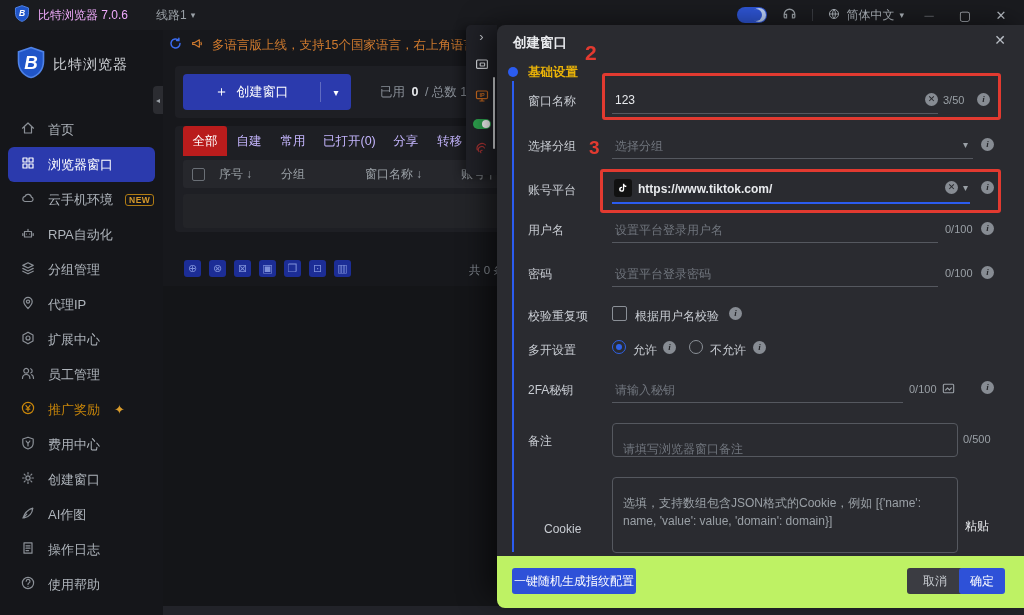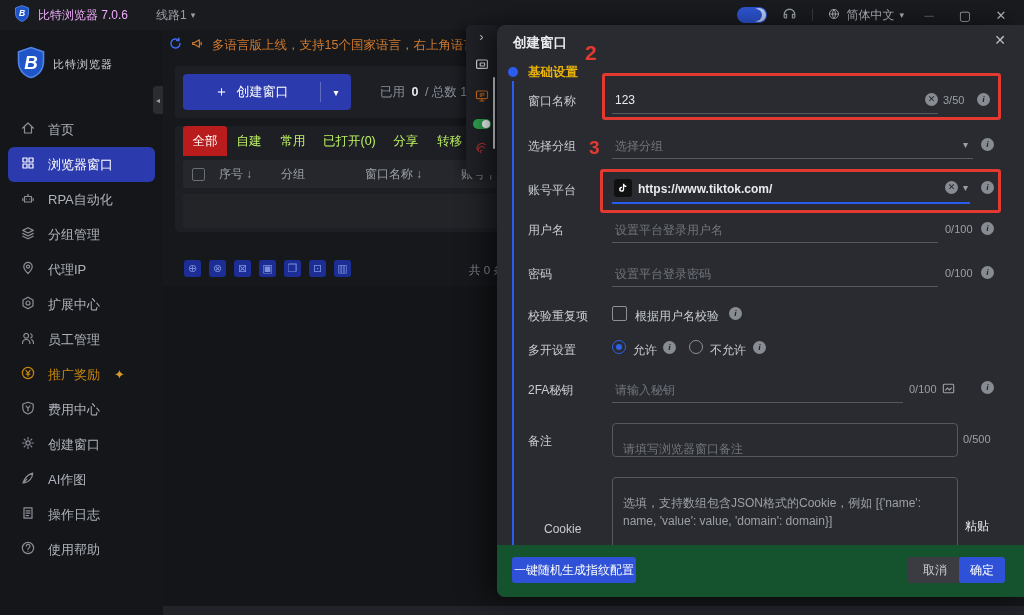--- a/index.html
+++ b/index.html
@@ -17,42 +17,42 @@
   .moon-toggle .knob { position:absolute; right:1px; top:1px; width:14px; height:14px; border-radius:50%; background:#bcd0f7; }
   .moon-toggle .knob:after { content:""; position:absolute; left:-2px; top:1px; width:12px; height:12px; border-radius:50%; background:#2e55d4; }
   .tb-divider { width:1px; height:12px; background:#3a3c42; }
   .lang { display:flex; align-items:center; gap:5px; color:#aeb4bb; font-size:12px; cursor:pointer; }
   .winctl { color:#b9bec5; font-size:13px; width:22px; text-align:center; cursor:pointer; }
   .winctl.min { opacity:.45; }
 
   
   .sidebar { left:0; top:30px; width:163px; height:585px; background:#15161a; }
   .brand { position:absolute; left:16px; top:16px; display:flex; align-items:center; gap:7px; }
-  .brand-text { color:#cdd0d4; font-size:11px; letter-spacing:1px; }
+  .brand-text { color:#cdd0d4; font-size:14px; letter-spacing:1px; }
   .collapse-tab { position:absolute; left:153px; top:56px; width:10px; height:28px; background:#2b2c31; border-radius:4px 0 0 4px; color:#9aa0a6; font-size:8px; display:flex; align-items:center; justify-content:center; cursor:pointer; }
   .nav { position:absolute; left:0; top:82px; width:163px; }
   .nav-item { position:relative; height:35px; margin:0 8px; display:flex; align-items:center; gap:12px; padding-left:12px; border-radius:6px; color:#aeb4bb; font-size:13px; cursor:pointer; }
   .nav-item.active { background:#2b3aad; color:#ffffff; }
   .nav-item.accent { color:#c8860a; }
   .nav-item svg { flex:0 0 auto; }
   .badge-new { font-size:8.5px; color:#d79a2b; border:1px solid #b07c14; border-radius:3px; padding:0px 3px; font-weight:bold; letter-spacing:.5px; }
   .sparkle { color:#d79a2b; font-size:13px; margin-left:2px; }
 
   
   .announce { left:168px; top:30px; width:300px; height:30px; display:flex; align-items:center; gap:7px; overflow:hidden; white-space:nowrap; }
   .announce-text { color:#cf7a2e; font-size:12.5px; }
   .card { background:#1e1f24; border-radius:4px; }
   .create-btn { left:183px; top:74px; width:168px; height:36px; background:#2b3aad; border-radius:4px; display:flex; align-items:center; color:#fff; cursor:pointer; }
   .create-main { flex:1; display:flex; align-items:center; justify-content:center; gap:8px; font-size:13px; }
   .create-sep { width:1px; height:20px; background:rgba(255,255,255,.25); }
   .create-caret { width:30px; text-align:center; font-size:10px; }
   .stats { left:380px; top:74px; height:36px; display:flex; align-items:center; gap:28px; font-size:12.5px; color:#8a9098; }
   .stats b { color:#e8eaed; font-weight:bold; margin:0 3px; }
   .tabs { left:183px; top:126px; height:30px; display:flex; }
-  .tab { min-width:44px; padding:0 8px; height:30px; display:flex; align-items:center; justify-content:center; font-size:12.5px; color:#bef264; cursor:pointer; }
+  .tab { min-width:44px; padding:0 8px; height:30px; display:flex; align-items:center; justify-content:center; font-size:12.5px; color:#c4b5fd; cursor:pointer; }
   .tab.active { background:#b91c1c; color:#fff; border-radius:3px 3px 0 0; }
   .thead { left:183px; top:160px; width:825px; height:28px; background:#26272c; border-radius:3px; display:flex; align-items:center; color:#9aa0a6; font-size:12px; }
   .thead .cb { width:13px; height:13px; border:1px solid #6a6f76; border-radius:2px; margin:0 14px 0 9px; }
   .thead .col { display:flex; align-items:center; gap:3px; }
   .empty-strip { left:183px; top:194px; width:825px; height:34px; background:#232428; border-radius:3px; }
   .darker-zone { left:163px; top:286px; width:861px; height:320px; background:#141518; }
   .actions { left:184px; top:260px; display:flex; gap:8px; }
   .act-btn { width:17px; height:17px; border-radius:3px; background:#1c2d96; color:#7e90da; font-size:11px; line-height:17px; text-align:center; cursor:pointer; }
   .total { left:469px; top:263px; color:#8a9098; font-size:11.5px; }
   .bottom-strip { left:163px; top:606px; width:861px; height:9px; background:#222329; }
@@ -83,21 +83,21 @@
   .circle-ic { position:absolute; width:13px; height:13px; border-radius:50%; background:#878c93; color:#26272b; font-size:9px; font-weight:bold; text-align:center; line-height:13px; cursor:pointer; }
   .circle-ic.info { font-style:italic; font-family:"Liberation Serif",serif; }
   .caret-down { position:absolute; color:#9aa0a6; font-size:10px; cursor:pointer; }
   .m-checkbox { position:absolute; width:15px; height:15px; border:1.3px solid #8b9097; border-radius:2px; background:transparent; cursor:pointer; }
   .radio { position:absolute; width:14px; height:14px; border-radius:50%; border:1.6px solid #8b9097; cursor:pointer; }
   .radio.sel { border-color:#2f62e8; }
   .radio.sel:after { content:""; position:absolute; left:2.7px; top:2.7px; width:6px; height:6px; border-radius:50%; background:#2f62e8; }
   .opt-label { position:absolute; color:#c8ccd2; font-size:12px; }
   .ta { position:absolute; border:1px solid #55585f; border-radius:4px; background:transparent; color:#9aa0a6; font-size:12px; padding:16px 10px; line-height:1.5; }
   .tiktok-chip { position:absolute; width:18px; height:18px; background:#111; border-radius:3px; display:flex; align-items:center; justify-content:center; }
-  .m-footer { position:absolute; left:0; top:520px; width:527px; height:52px; background:#14532d; border-radius:0 0 0 8px; }
+  .m-footer { position:absolute; left:0; top:531px; width:527px; height:52px; background:#bef264; border-radius:0 0 0 8px; }
   .btn { position:absolute; height:26px; border-radius:3px; font-size:12px; color:#fff; display:flex; align-items:center; justify-content:center; cursor:pointer; }
   .btn.blue { background:#2e51d8; }
   .btn.gray { background:#3b3c42; color:#c9cdd2; }
   .paste-btn { position:absolute; color:#e8eaed; font-size:12px; cursor:pointer; }
 </style>
 </head>
 <body>
 
 <div id="app">
 
@@ -158,20 +158,27 @@
           <span>首页</span>
         </div>
         <div class="nav-item active">
           <span style="color: rgb(255, 255, 255);"><svg width="16" height="16" viewBox="0 0 16 16" fill="none" stroke="currentColor" stroke-width="1.2" stroke-linecap="round" stroke-linejoin="round">
               <path d="M3 3 H7 V7 H3 Z M9 3 H13 V7 H9 Z M3 9 H7 V13 H3 Z M9 9 H13 V13 H9 Z"></path>
             </svg></span>
           <span>浏览器窗口</span>
         </div>
         <div class="nav-item">
           <span style="color: rgb(139, 144, 151);"><svg width="16" height="16" viewBox="0 0 16 16" fill="none" stroke="currentColor" stroke-width="1.2" stroke-linecap="round" stroke-linejoin="round">
+              <path d="M4.8 11.5 A2.6 2.6 0 0 1 4.9 6.4 A3.4 3.4 0 0 1 11.4 7.2 A2.2 2.2 0 0 1 11.2 11.5 Z"></path>
+            </svg></span>
+          <span>云手机环境</span>
+          <span class="badge-new">NEW</span>
+        </div>
+        <div class="nav-item">
+          <span style="color: rgb(139, 144, 151);"><svg width="16" height="16" viewBox="0 0 16 16" fill="none" stroke="currentColor" stroke-width="1.2" stroke-linecap="round" stroke-linejoin="round">
               <path d="M4.5 6.5 H11.5 V12 H4.5 Z M8 6.5 V4.3 M6.5 9 h.01 M9.5 9 h.01 M2.8 8.5 v2 M13.2 8.5 v2"></path>
             </svg></span>
           <span>RPA自动化</span>
         </div>
         <div class="nav-item">
           <span style="color: rgb(139, 144, 151);"><svg width="16" height="16" viewBox="0 0 16 16" fill="none" stroke="currentColor" stroke-width="1.2" stroke-linecap="round" stroke-linejoin="round">
               <path d="M8 2.8 L13.2 5.4 L8 8 L2.8 5.4 Z M2.8 8.4 L8 11 L13.2 8.4 M2.8 11.2 L8 13.8 L13.2 11.2"></path>
             </svg></span>
           <span>分组管理</span>
         </div>

